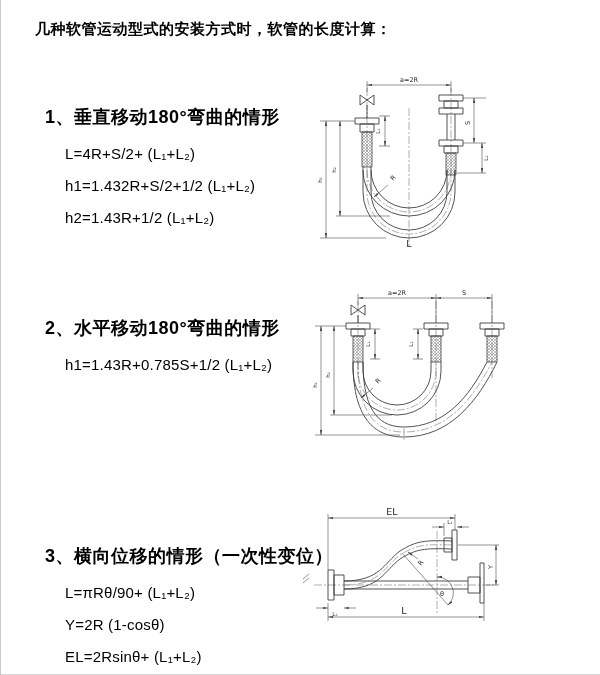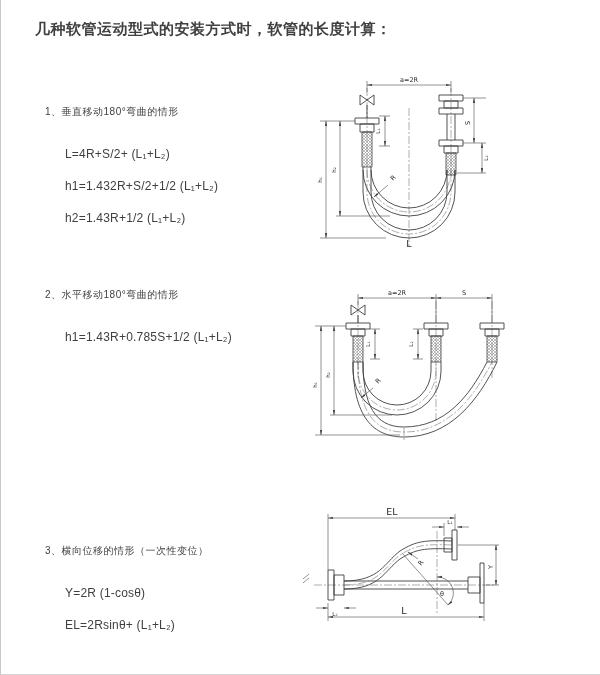--- a/index.html
+++ b/index.html
@@ -1,31 +1,31 @@
 <!DOCTYPE html>
 <html><head>
 <meta charset="utf-8">
 <style>
   html,body{margin:0;padding:0;}
   body{background:#888;}
   #page{
     position:relative;width:600px;height:675px;background:#ffffff;
     font-family:"Liberation Sans","DejaVu Sans",sans-serif;
-    color:#404040;overflow:hidden;margin:0 auto;
+    color:#000000;overflow:hidden;margin:0 auto;
     box-shadow:inset 1px 0 0 #c9c9c9, inset 0 -1px 0 #d6d6d6;
   }
   .page-title{
     position:absolute;left:35px;top:20px;font-size:15px;font-weight:700;
     letter-spacing:.5px;white-space:nowrap;
   }
   .section{position:absolute;left:45px;}
-  .section .heading{font-size:10px;font-weight:400;letter-spacing:.5px;height:20px;margin-bottom:13px;white-space:nowrap;}
-  .section .formula{font-size:12px;font-weight:400;padding-left:20px;line-height:32px;white-space:nowrap;letter-spacing:.2px;}
+  .section .heading{font-size:18px;font-weight:700;letter-spacing:.5px;height:20px;margin-bottom:13px;white-space:nowrap;}
+  .section .formula{font-size:15px;font-weight:400;padding-left:20px;line-height:32px;white-space:nowrap;letter-spacing:.2px;}
   #section-1{top:105px;}
-  #section-2{top:288px;}
+  #section-2{top:316px;}
   #section-3{top:514px;margin-top:30px;}
   .diag{position:absolute;}
   #diagram-1{left:316px;top:70px;}
   #diagram-2{left:312px;top:283px;}
   #diagram-3{left:300px;top:503px;}
   svg{display:block;}
   svg path,svg line,svg rect,svg polyline{vector-effect:non-scaling-stroke;}
   .ln{stroke:#3f3f3f;stroke-width:0.9;fill:none;}
   .dim{stroke:#4a4a4a;stroke-width:0.6;fill:none;}
   .cl{stroke:#6a6a6a;stroke-width:0.55;fill:none;stroke-dasharray:8 2 2 2;}
@@ -48,20 +48,21 @@
     <div class="formula">h2=1.43R+1/2 (L₁+L₂)</div>
   </div>
 
   <div class="section" id="section-2">
     <div class="heading">2、水平移动180°弯曲的情形</div>
     <div class="formula">h1=1.43R+0.785S+1/2 (L₁+L₂)</div>
   </div>
 
   <div class="section" id="section-3">
     <div class="heading">3、横向位移的情形（一次性变位）</div>
+    <div class="formula">L=πRθ/90+ (L₁+L₂)</div>
     <div class="formula">Y=2R (1-cosθ)</div>
     <div class="formula">EL=2Rsinθ+ (L₁+L₂)</div>
   </div>
 
   <div class="diag" id="diagram-1">
   <svg width="235" height="185" viewBox="0 0 235 185">
     <defs>
       <marker id="ar1" viewBox="0 0 10 10" refX="9.2" refY="5" markerWidth="9" markerHeight="9" orient="auto-start-reverse">
         <path d="M0,3 L10,5 L0,7 z" fill="#3f3f3f"></path>
       </marker>

